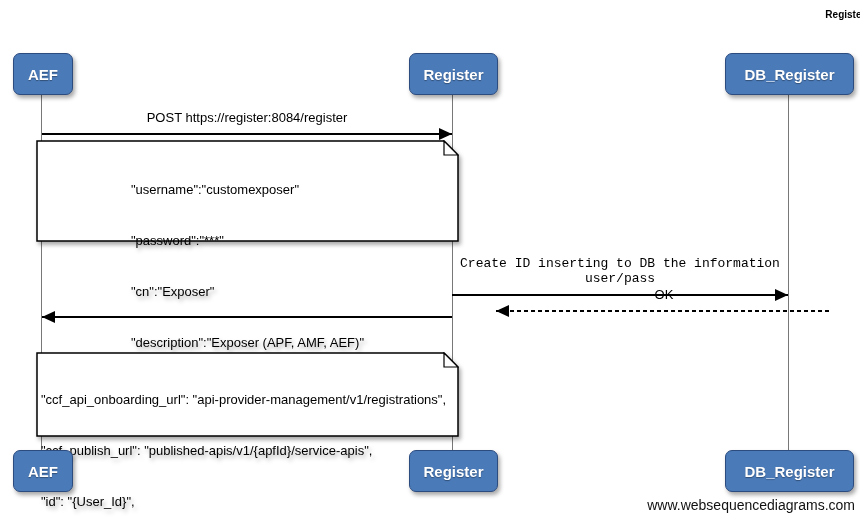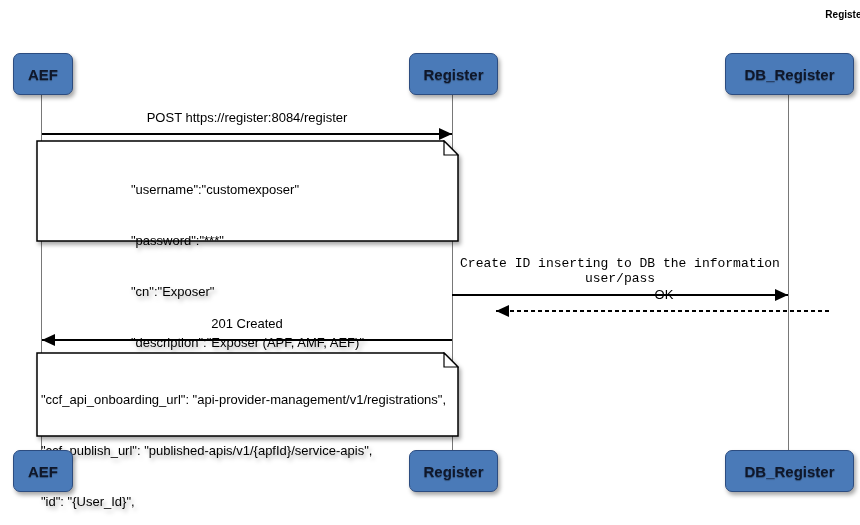--- a/index.html
+++ b/index.html
@@ -27,21 +27,21 @@
     height: 357px;
     background: #787878;
   }
   .actor {
     position: absolute;
     height: 40px;
     background: #4a7ab8;
     border: 1px solid #2c4c80;
     border-radius: 7px;
     box-shadow: 2px 3px 4px rgba(0,0,0,0.35);
-    color: #0f172a;
+    color: #ffffff;
     font-weight: bold;
     font-size: 15px;
     display: flex;
     align-items: center;
     justify-content: center;
     text-shadow: 0 1px 1px rgba(0,0,0,0.35);
   }
   .message { position: absolute; }
   .msg-label {
     display: block;
@@ -145,21 +145,20 @@
   </div>
 
   <div class="message" style="left:452px; top:287px; width:336px;padding-left:44px;">
     <span class="msg-label">OK</span>
     <div class="msg-line dashed">
       <div class="arrow-left"></div>
     </div>
   </div>
 
   <div class="message" style="left:42px; top:316px; width:410px;">
-    <span class="msg-label">201 Created</span>
     <div class="msg-line">
       <div class="arrow-left"></div>
     </div>
   </div>
 
   <div class="note" style="left:36px; top:352px; width:423px; height:85px;">
     <svg width="423" height="85" viewBox="0 0 423 85">
       <path d="M1,1 L408,1 L422,15 L422,84 L1,84 Z" fill="#ffffff" stroke="#000000" stroke-width="1.5"></path>
       <path d="M408,1 L408,15 L422,15 Z" fill="#ffffff" stroke="#000000" stroke-width="1.2"></path>
     </svg>
@@ -174,14 +173,15 @@
   <div class="actor" style="left:13px;  top:450px; width:58px;">
       <span>AEF</span>
     </div>
   <div class="actor" style="left:409px; top:450px; width:87px;">
       <span>Register</span>
     </div>
   <div class="actor" style="left:725px; top:450px; width:127px;">
       <span>DB_Register</span>
     </div>
 
+  <div class="footer">www.websequencediagrams.com</div>
 
 </div>
 
 </body></html>

